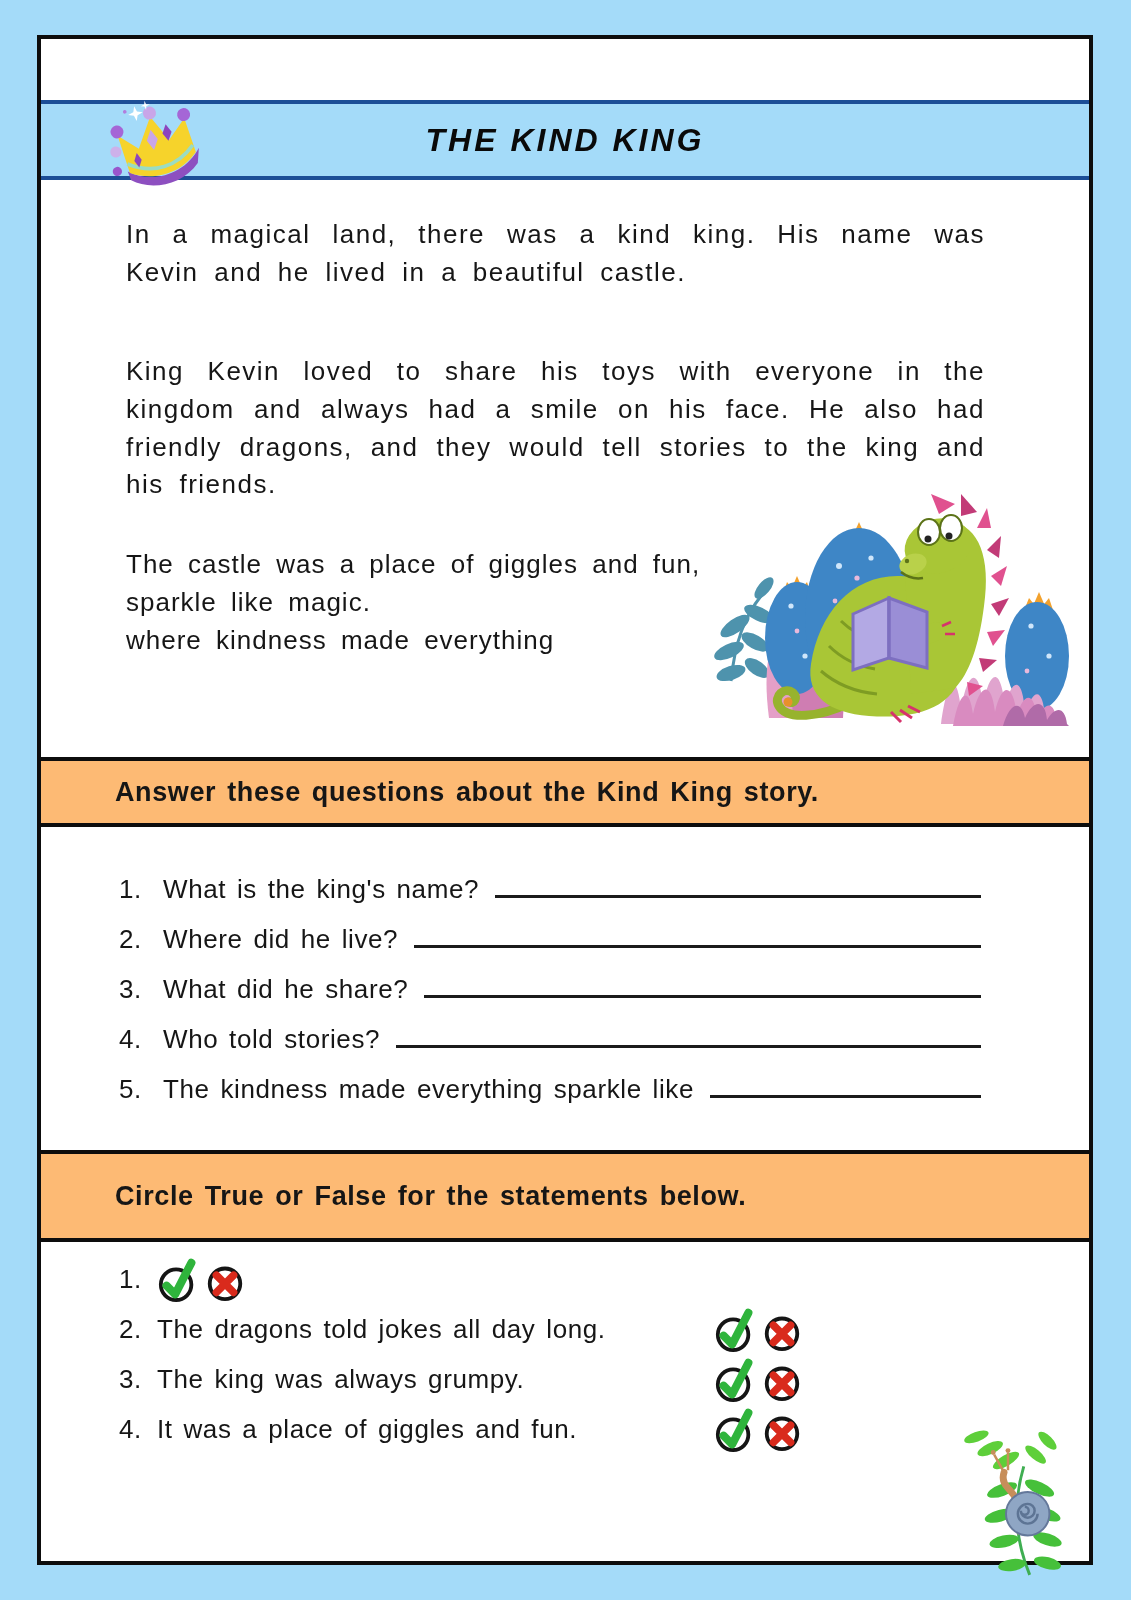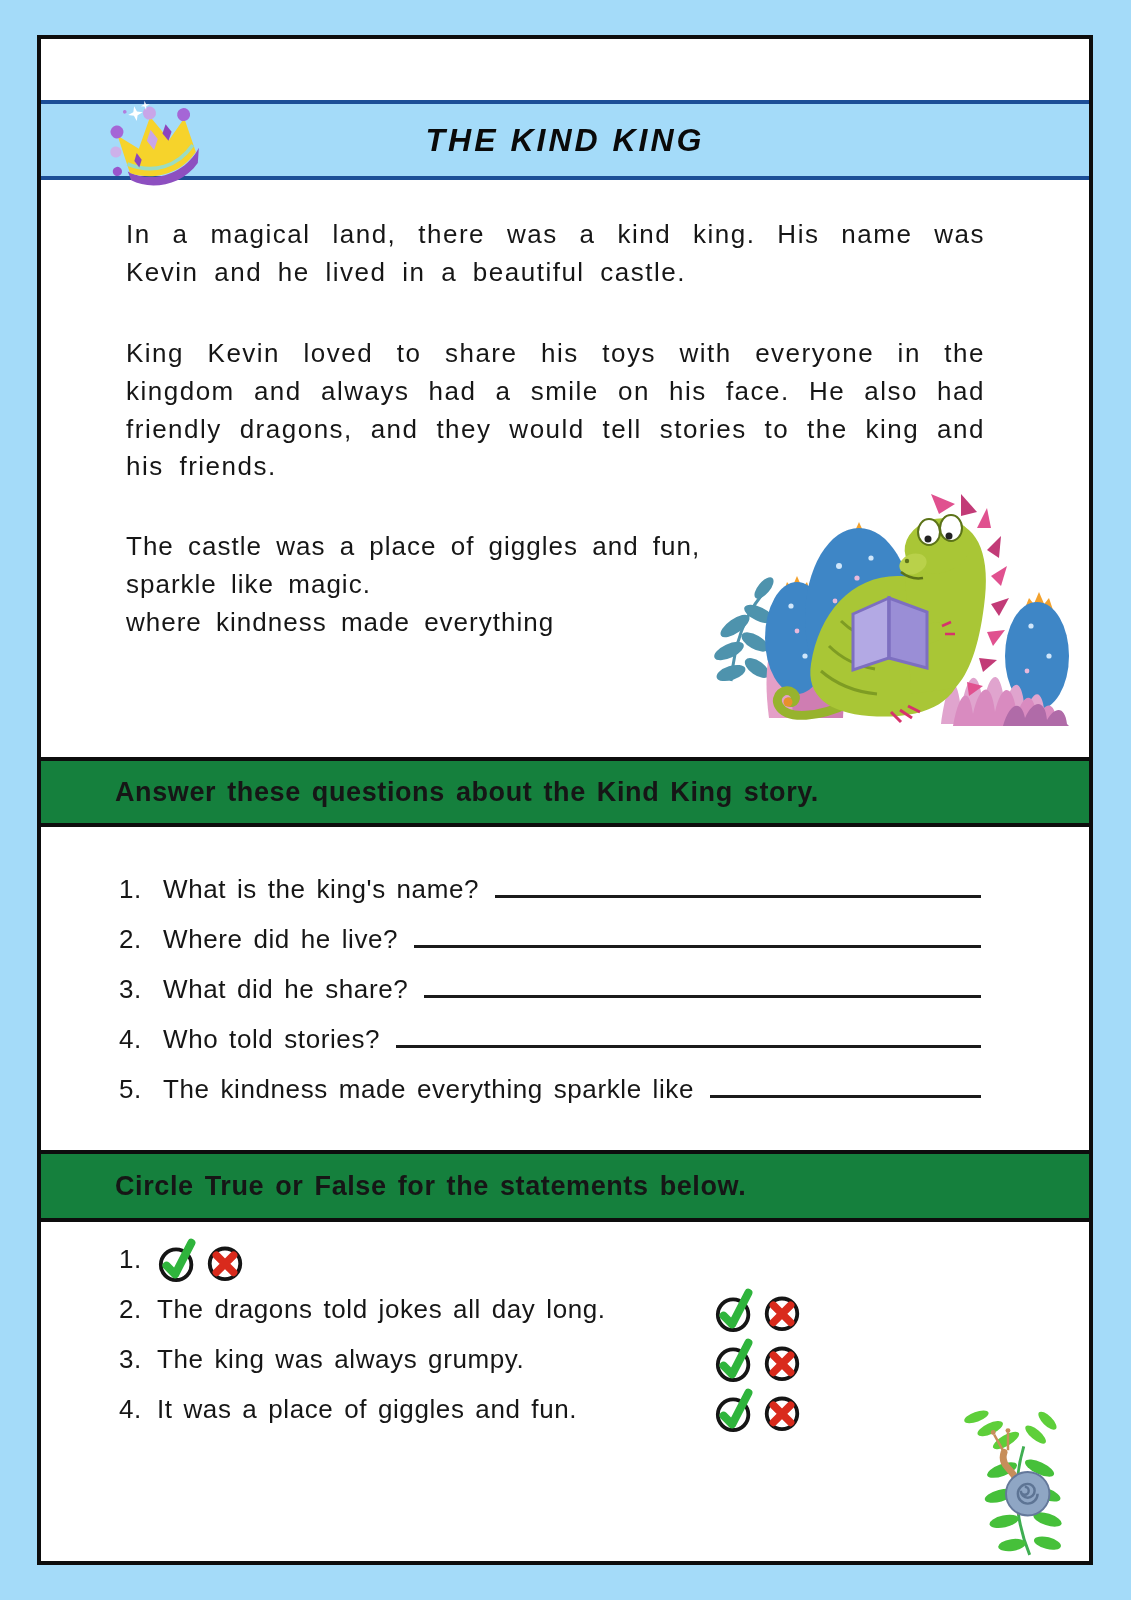--- a/index.html
+++ b/index.html
@@ -31,31 +31,31 @@
     letter-spacing:3px; color:#0a0a0a;
   }
   .crown { position:absolute; left:66px; top:-4px; width:102px; height:90px; }
 
   .story { position:relative; height:577px; padding:36px 104px 0 85px;border-radius:23px; }
   .story p, .story .p3line {
     font-size:26px; line-height:1.45;
     letter-spacing:1.5px; word-spacing:7px;
   }
   .p1,.p2 { text-align:justify; }
-  .p2 { margin-top:44px; }
+  .p2 { margin-top:62px; }
   .p3 { margin-top:42px; max-width:620px; }
   .story .p3line { letter-spacing:1px; word-spacing:6px; }
   .dragon { position:absolute; top:286px; right:14px; width:374px; height:260px; }
 
   .banner {
-    height:70px; background:#15803d;
+    height:70px; background:#fdba74;
     border-top:4px solid #0d0d0d; border-bottom:4px solid #0d0d0d;
     display:flex; align-items:center; padding-left:74px;
   }
-  .banner-tf { height:72px; }
+  .banner-tf { height:92px; }
   .banner-text { font-size:27px; font-weight:bold; letter-spacing:.6px; word-spacing:3px; }
 
   .questions { height:323px; padding:28px 108px 0 78px; }
   .q-row {
     display:flex; align-items:flex-end; height:50px;
     font-size:26px; letter-spacing:.6px; word-spacing:3px;
   }
   .q-num { flex:none; width:44px; }
   .q-text { flex:none; padding-right:16px; white-space:nowrap; }
   .q-blank {

